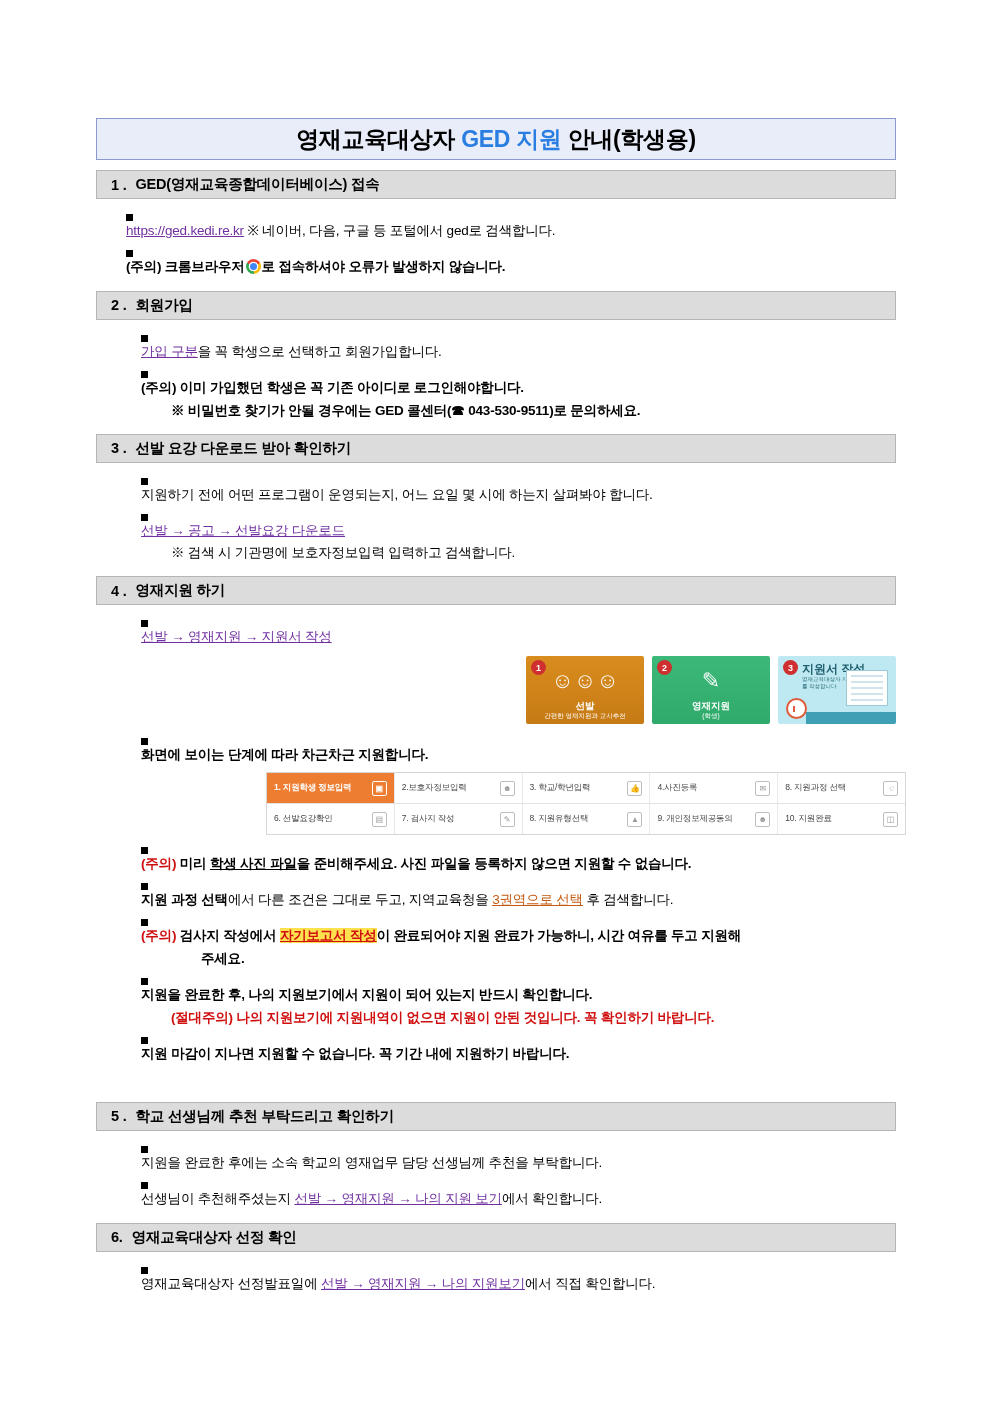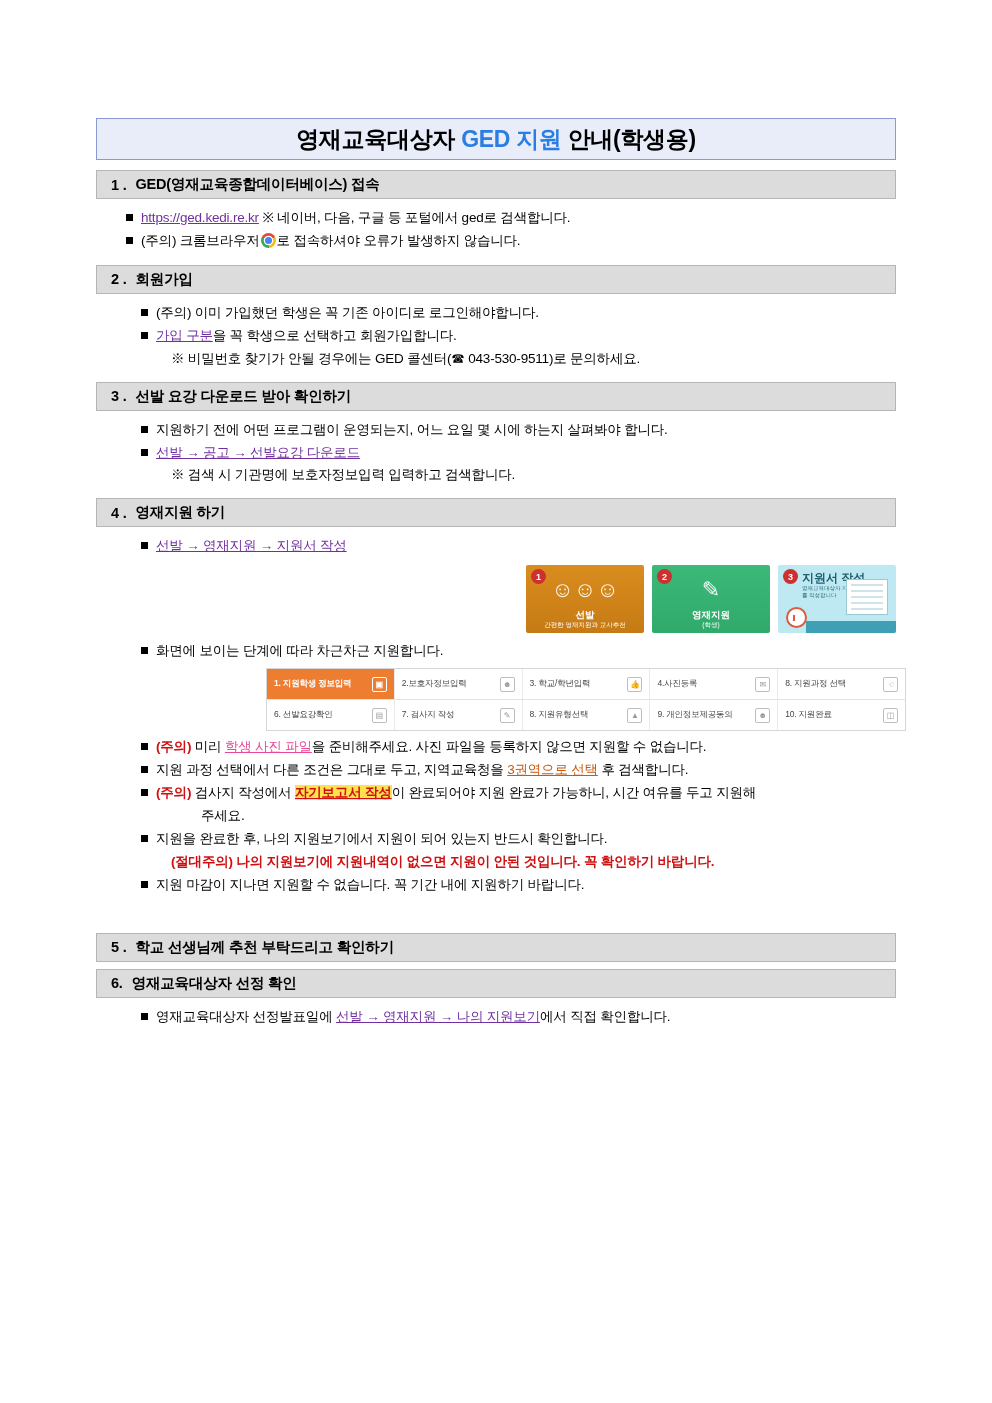--- a/index.html
+++ b/index.html
@@ -61,20 +61,21 @@
   .body-block {
     padding: 7px 0 4px 0;
   }
   .li {
     display: flex;
     align-items: flex-start;
     font-size: 13.5px;
     line-height: 1.55;
     letter-spacing: -0.2px;
     margin: 2px 0;
+    flex-direction: column;
   }
   .bullet {
     flex: 0 0 auto;
     width: 7px;
     height: 7px;
     background: #000;
     margin: 6px 8px 0 0;
   }
   .li-text { flex: 1 1 auto; }
   .sub {
@@ -82,23 +83,23 @@
     line-height: 1.55;
     letter-spacing: -0.2px;
     margin: 1px 0 1px 0;
   }
   .indent-1 { padding-left: 30px; }
   .indent-2 { padding-left: 45px; }
   .indent-3 { padding-left: 60px; }
 
   .ul-link { color: #7030a0; text-decoration: underline; }
   .red-b { color: #d01010; font-weight: bold; }
-  .bold { font-weight: normal; }
+  .bold { font-weight: bold; }
   .hl-yellow { background: #ffe14d; text-decoration: underline; color: #d01010; font-weight: bold; text-align: right;}
-  .purple-ul { color: #ec4899; text-decoration: underline; }
+  .purple-ul { color: #000000; text-decoration: underline; }
   .orange-ul { color: #c55a11; text-decoration: underline; }
 
   
   .chrome-ico {
     display: inline-block;
     width: 15px; height: 15px;
     border-radius: 50%;
     position: relative;
     vertical-align: -3px;
     margin: 0 1px;
@@ -292,25 +293,25 @@
     </div>
   </div>
 
   <div class="sec-bar">
     <span class="sec-num">2 .</span>
     <span>회원가입</span>
   </div>
   <div class="body-block indent-2">
     <div class="li">
       <span class="bullet"></span>
+      <span class="li-text"><a class="ul-link" href="#">가입 구분</a><span>을 꼭 학생으로 선택하고 회원가입합니다.</span></span>
+    </div>
+    <div class="li">
+      <span class="bullet"></span>
       <span class="li-text bold">(주의) 이미 가입했던 학생은 꼭 기존 아이디로 로그인해야합니다.</span>
-    </div>
-    <div class="li">
-      <span class="bullet"></span>
-      <span class="li-text"><a class="ul-link" href="#">가입 구분</a><span>을 꼭 학생으로 선택하고 회원가입합니다.</span></span>
     </div>
     <div class="sub indent-1 bold">※ 비밀번호 찾기가 안될 경우에는 GED 콜센터(☎ 043-530-9511)로 문의하세요.</div>
   </div>
 
   <div class="sec-bar">
     <span class="sec-num">3 .</span>
     <span>선발 요강 다운로드 받아 확인하기</span>
   </div>
   <div class="body-block indent-2">
     <div class="li">
@@ -437,20 +438,30 @@
       <span class="li-text bold">지원 마감이 지나면 지원할 수 없습니다. 꼭 기간 내에 지원하기 바랍니다.</span>
     </div>
   </div>
 
   <div class="gap-big"></div>
 
   <div class="sec-bar">
     <span class="sec-num">5 .</span>
     <span>학교 선생님께 추천 부탁드리고 확인하기</span>
   </div>
+  <div class="body-block indent-2">
+    <div class="li">
+      <span class="bullet"></span>
+      <span class="li-text">지원을 완료한 후에는 소속 학교의 영재업무 담당 선생님께 추천을 부탁합니다.</span>
+    </div>
+    <div class="li">
+      <span class="bullet"></span>
+      <span class="li-text"><span>선생님이 추천해주셨는지 </span><a class="ul-link" href="#">선발 → 영재지원 → 나의 지원 보기</a><span>에서 확인합니다.</span></span>
+    </div>
+  </div>
 
   <div class="sec-bar">
     <span class="sec-num">6.</span>
     <span>영재교육대상자 선정 확인</span>
   </div>
   <div class="body-block indent-2">
     <div class="li">
       <span class="bullet"></span>
       <span class="li-text"><span>영재교육대상자 선정발표일에 </span><a class="ul-link" href="#">선발 → 영재지원 → 나의 지원보기</a><span>에서 직접 확인합니다.</span></span>
     </div>

